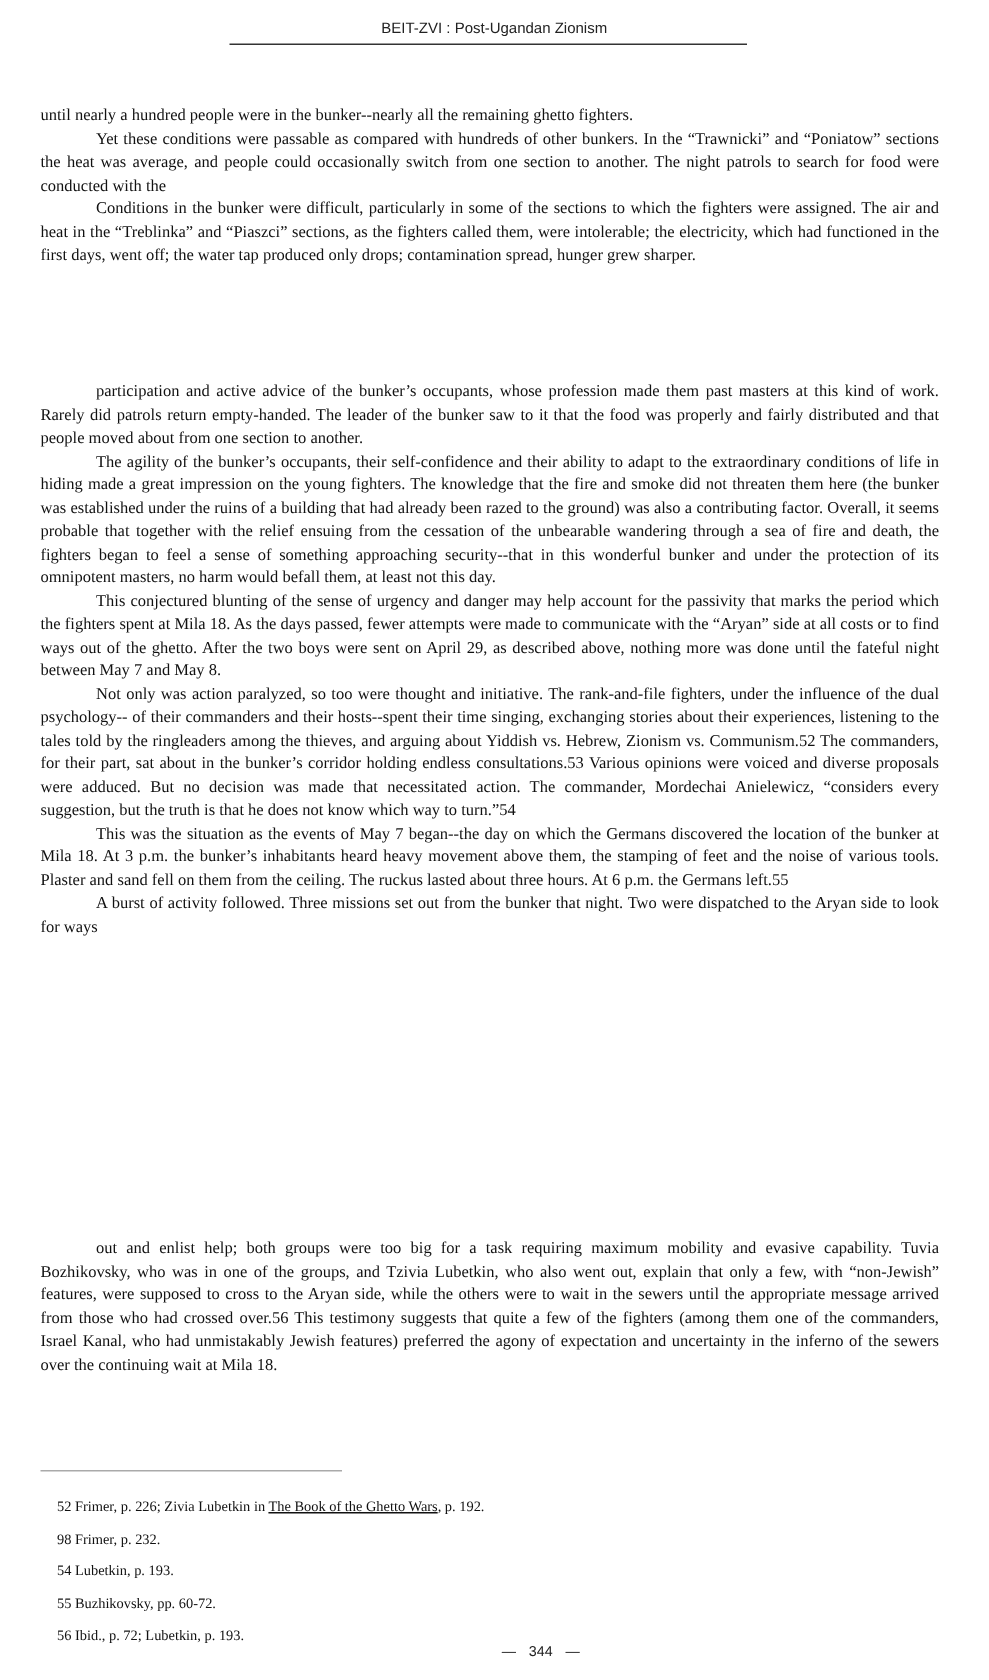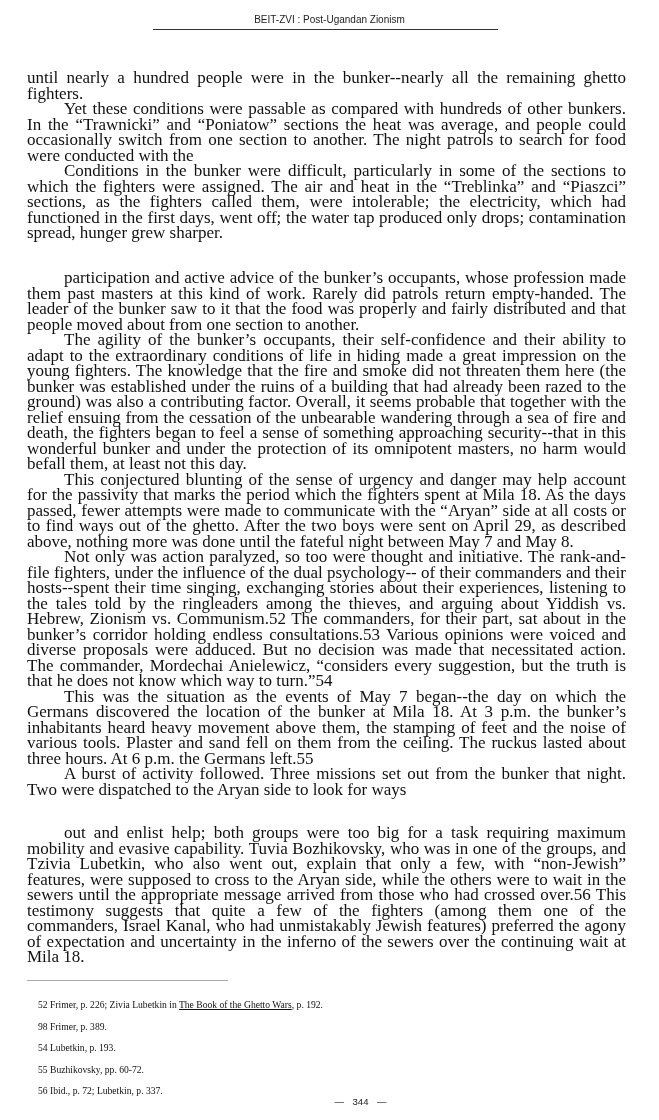--- a/index.html
+++ b/index.html
@@ -8,27 +8,27 @@
   .running-head {
     position: absolute; left: 0; top: 14px; width: 659px; text-align: center;
     font-family: "Liberation Sans", sans-serif; font-size: 10px; color: #222;
   }
   .head-rule {
     position: absolute; left: 153px; top: 29px; width: 345px; height: 0;
     border-top: 1px solid #333;
   }
   .body-text {
     position: absolute; left: 27px; width: 599px;
-    font-family: "Liberation Serif", serif; font-size: 17px; line-height: 15.5px;
+    font-family: "Liberation Serif", serif; font-size: 11px; line-height: 15.5px;
     text-align: justify; color: #111;
   }
   .body-text p { margin: 0; }
   .body-text p.indent { text-indent: 37px; }
   .block-1 { top: 70px; }
-  .block-2 { top: 270px; }
+  .block-2 { top: 254px; }
   .block-3 { top: 825px; }
   .fn-rule {
     position: absolute; left: 27px; top: 980px; width: 201px; height: 0;
     border-top: 1.5px solid #aaa;
   }
   .footnotes {
     position: absolute; left: 27px; top: 989px; width: 330px;
     font-family: "Liberation Serif", serif; font-size: 9.6px; line-height: 10.6px; color: #111;
   }
   .footnotes div { margin: 11px; }
@@ -63,20 +63,20 @@
   </div>
 
   <div class="body-text block-3">
     <p class="indent">out and enlist help; both groups were too big for a task requiring maximum mobility and evasive capability. Tuvia Bozhikovsky, who was in one of the groups, and Tzivia Lubetkin, who also went out, explain that only a few, with “non-Jewish” features, were supposed to cross to the Aryan side, while the others were to wait in the sewers until the appropriate message arrived from those who had crossed over.56 This testimony suggests that quite a few of the fighters (among them one of the commanders, Israel Kanal, who had unmistakably Jewish features) preferred the agony of expectation and uncertainty in the inferno of the sewers over the continuing wait at Mila 18.</p>
   </div>
 
   <div class="fn-rule"></div>
 
   <div class="footnotes">
     <div><span>52</span> <span>Frimer, p. 226; Zivia Lubetkin in </span><span class="u">The Book of the Ghetto Wars</span><span>, p. 192.</span></div>
-    <div><span>98</span> <span>Frimer, p. 389.</span></div>
+    <div><span>98</span> <span>Frimer, p. 232.</span></div>
     <div><span>54</span> <span>Lubetkin, p. 193.</span></div>
     <div><span>55</span> <span>Buzhikovsky, pp. 60-72.</span></div>
-    <div><span>56</span> <span>Ibid., p. 72; Lubetkin, p. 337.</span></div>
+    <div><span>56</span> <span>Ibid., p. 72; Lubetkin, p. 193.</span></div>
   </div>
 
   <div class="folio">— 344 —</div>
 </div>
 
 </body></html>

